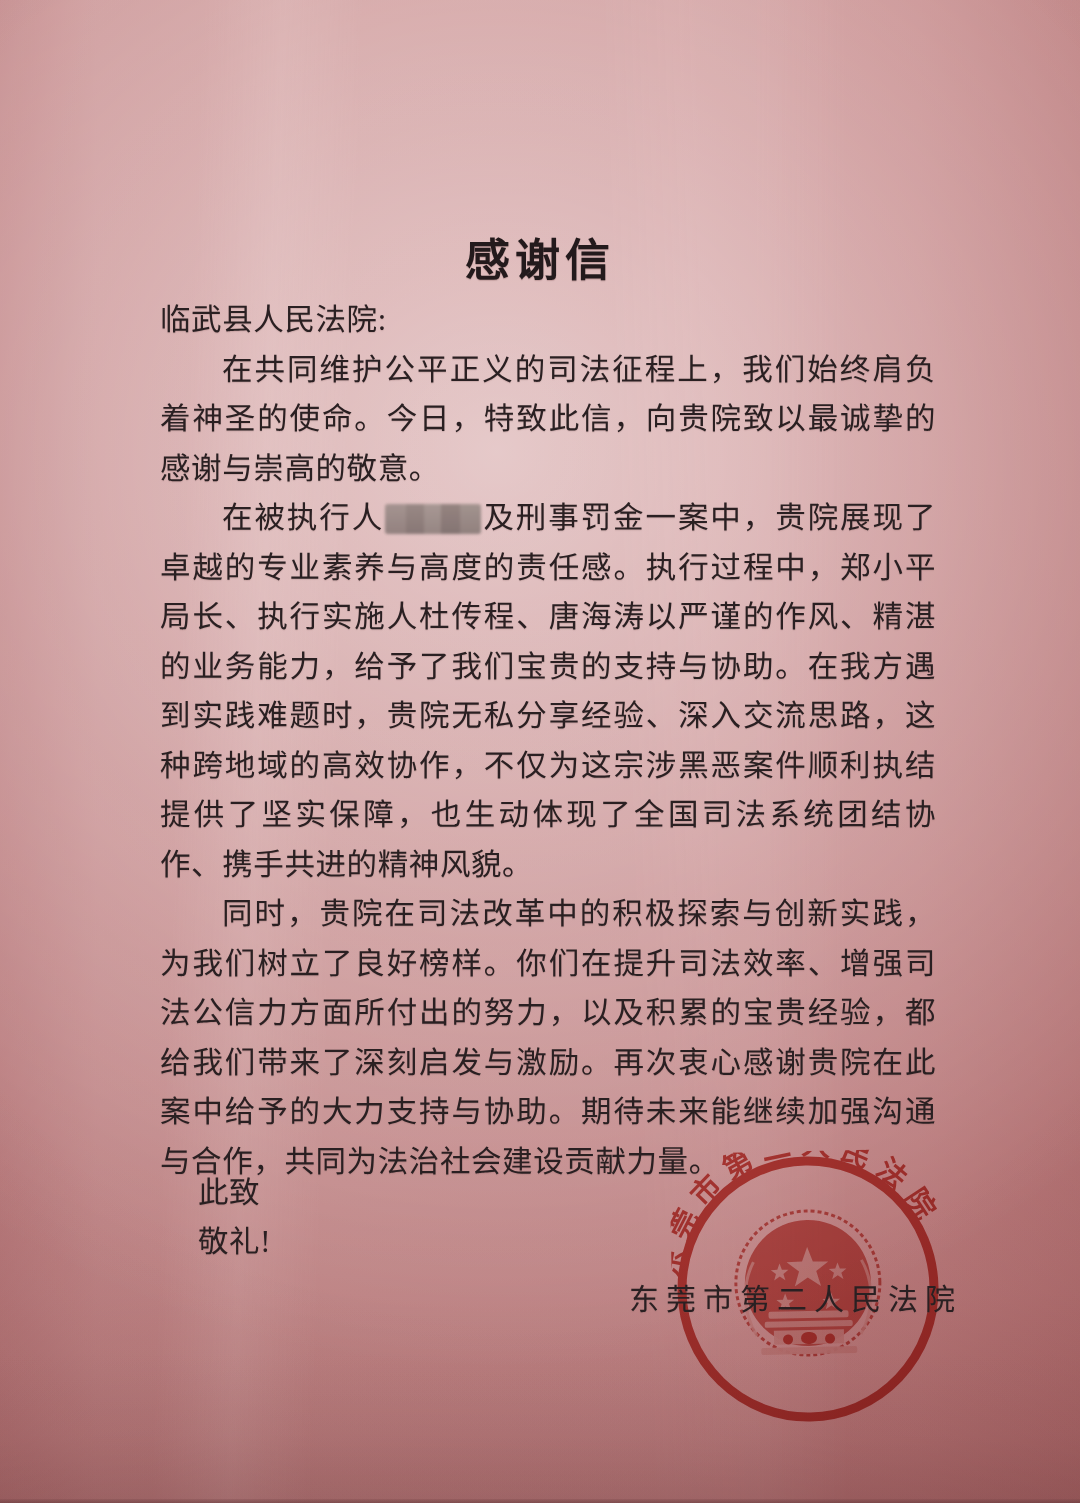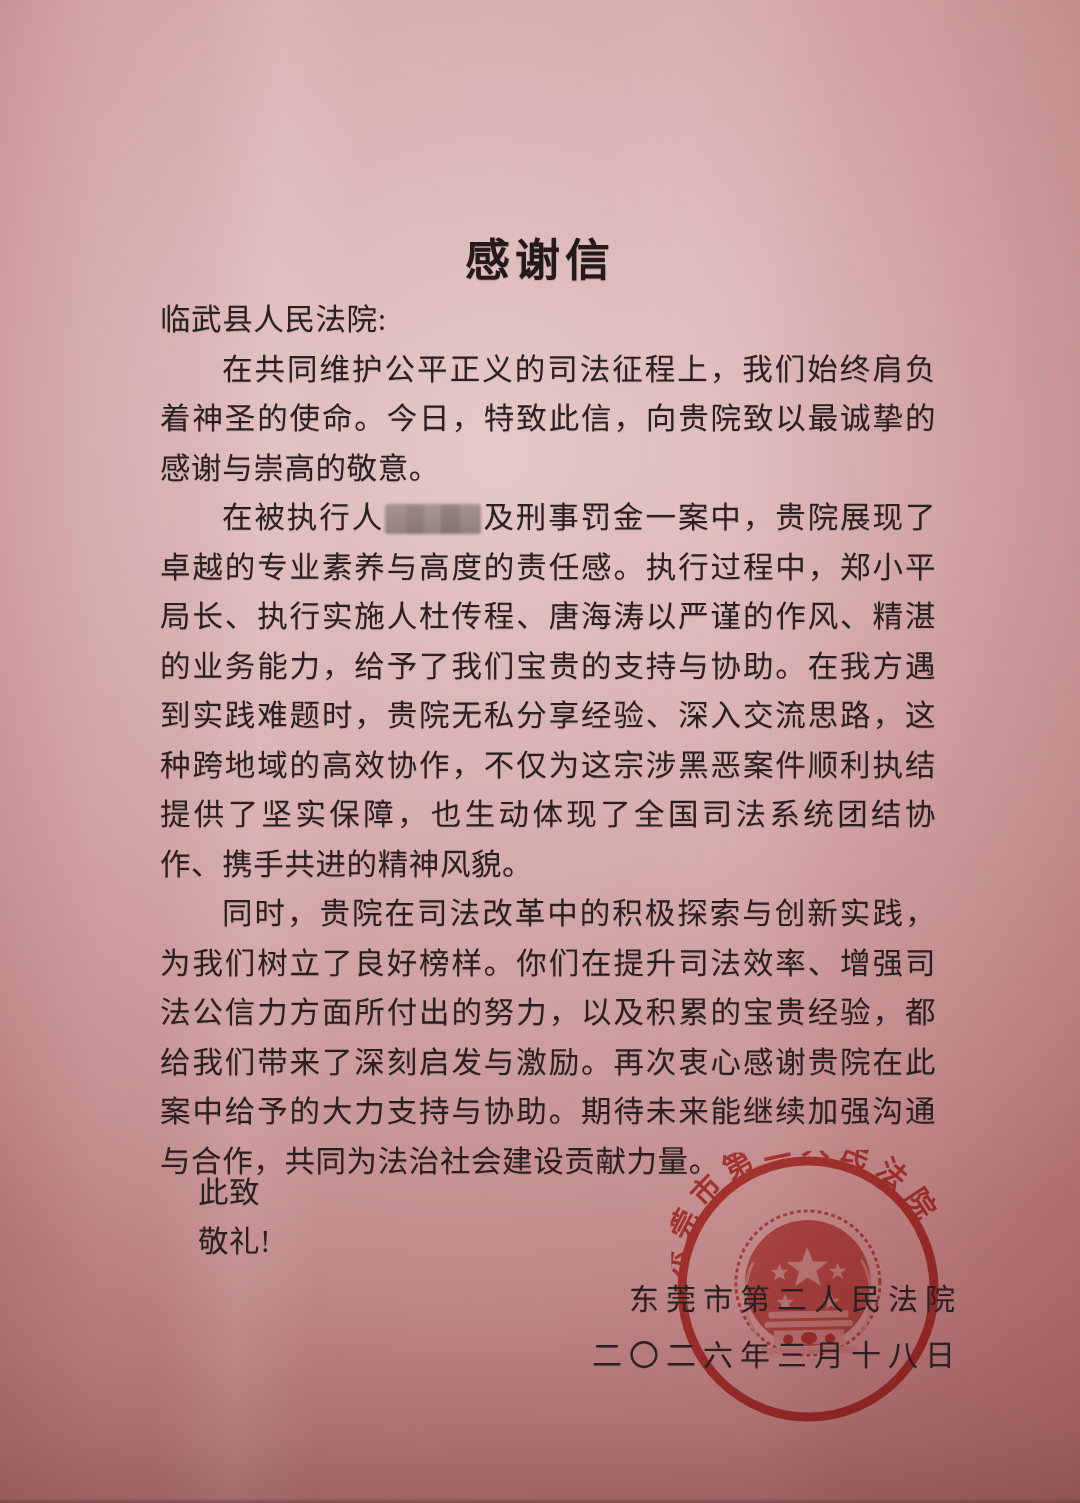--- a/index.html
+++ b/index.html
@@ -194,21 +194,20 @@
         </g>
 
         <text font-family="DejaVu Serif, Liberation Serif, serif" font-size="29" font-weight="700" fill="#c8342c" letter-spacing="9">
           <textPath href="#ringpath" startOffset="26%">东莞市第二人民法院</textPath>
         </text>
       </svg>
     </div>
 
     <div class="signblock">
       <div>东莞市第二人民法院</div>
-      <div>二〇二六年三月十八日</div>
     </div>
 
   </div>
 
   <div class="vignette"></div>
   <div class="botshade"></div>
   <div class="edge-line"></div>
 </div>
 
 </body></html>

